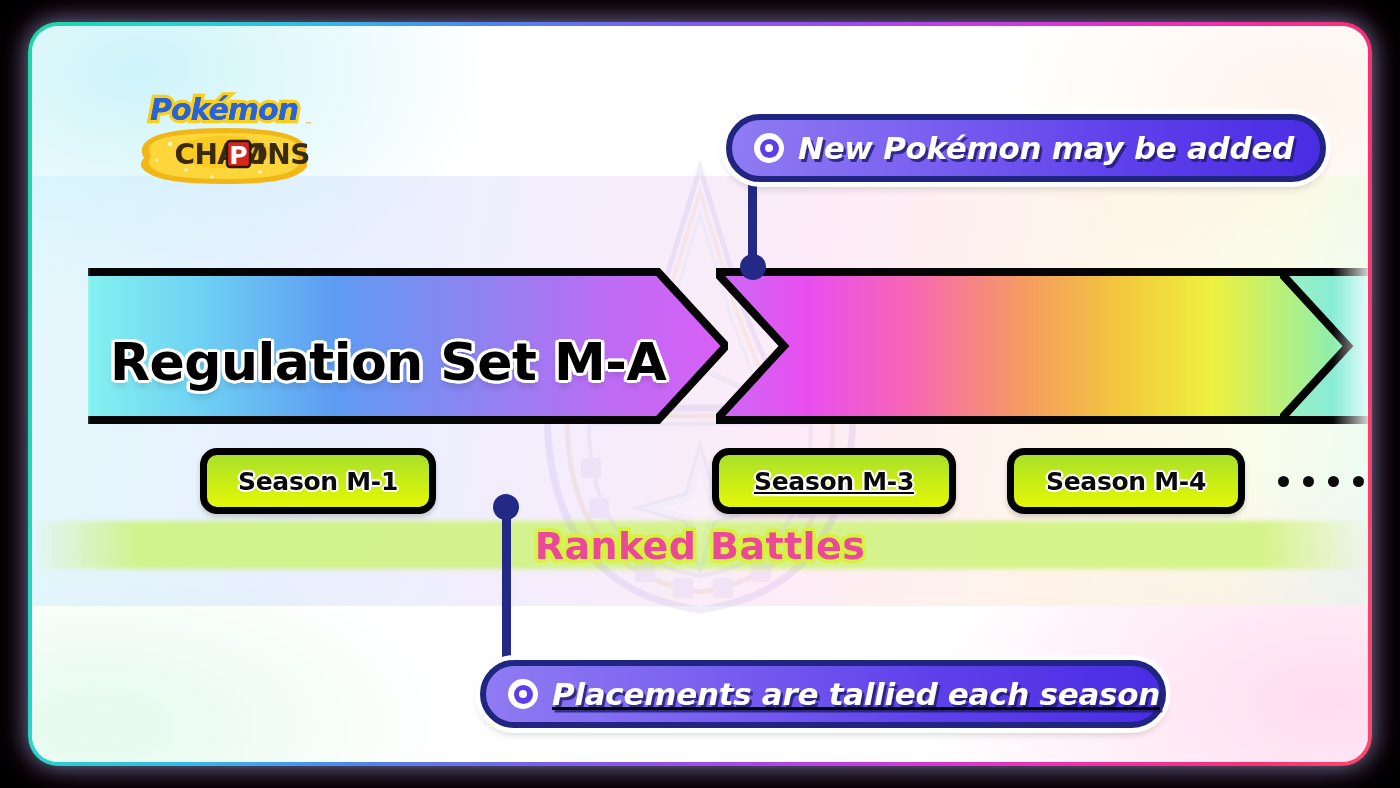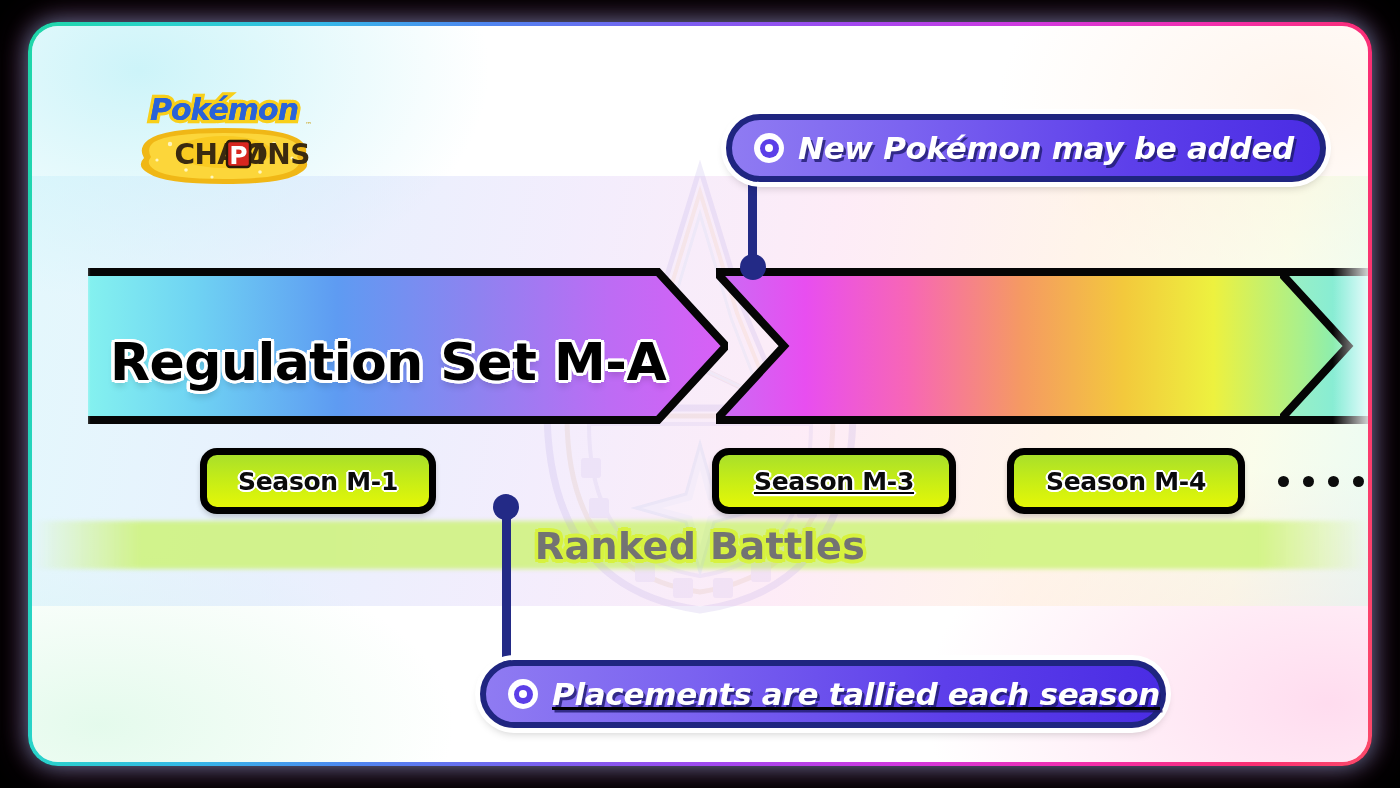--- a/index.html
+++ b/index.html
@@ -215,21 +215,21 @@
   
   .ranked {
     position: absolute;
     left: 0; right: 0;
     top: 498px;
     text-align: center;
     font-family: "DejaVu Sans", "Liberation Sans", sans-serif;
     font-weight: bold;
     font-size: 38px;
     letter-spacing: 0.4px;
-    color: #737373;
+    color: #ec4899;
     text-shadow:
       2.4px 0 0 #d7f23f, -2.4px 0 0 #d7f23f, 0 2.4px 0 #d7f23f, 0 -2.4px 0 #d7f23f,
       1.8px 1.8px 0 #d7f23f, -1.8px 1.8px 0 #d7f23f, 1.8px -1.8px 0 #d7f23f, -1.8px -1.8px 0 #d7f23f,
       3.6px 0 0 #d7f23f, -3.6px 0 0 #d7f23f, 0 3.6px 0 #d7f23f, 0 -3.6px 0 #d7f23f,
       3px 2.6px 0 #d7f23f, -3px 2.6px 0 #d7f23f, 3px -2.6px 0 #d7f23f, -3px -2.6px 0 #d7f23f;
   }
 
   
   .connector {
     position: absolute;

